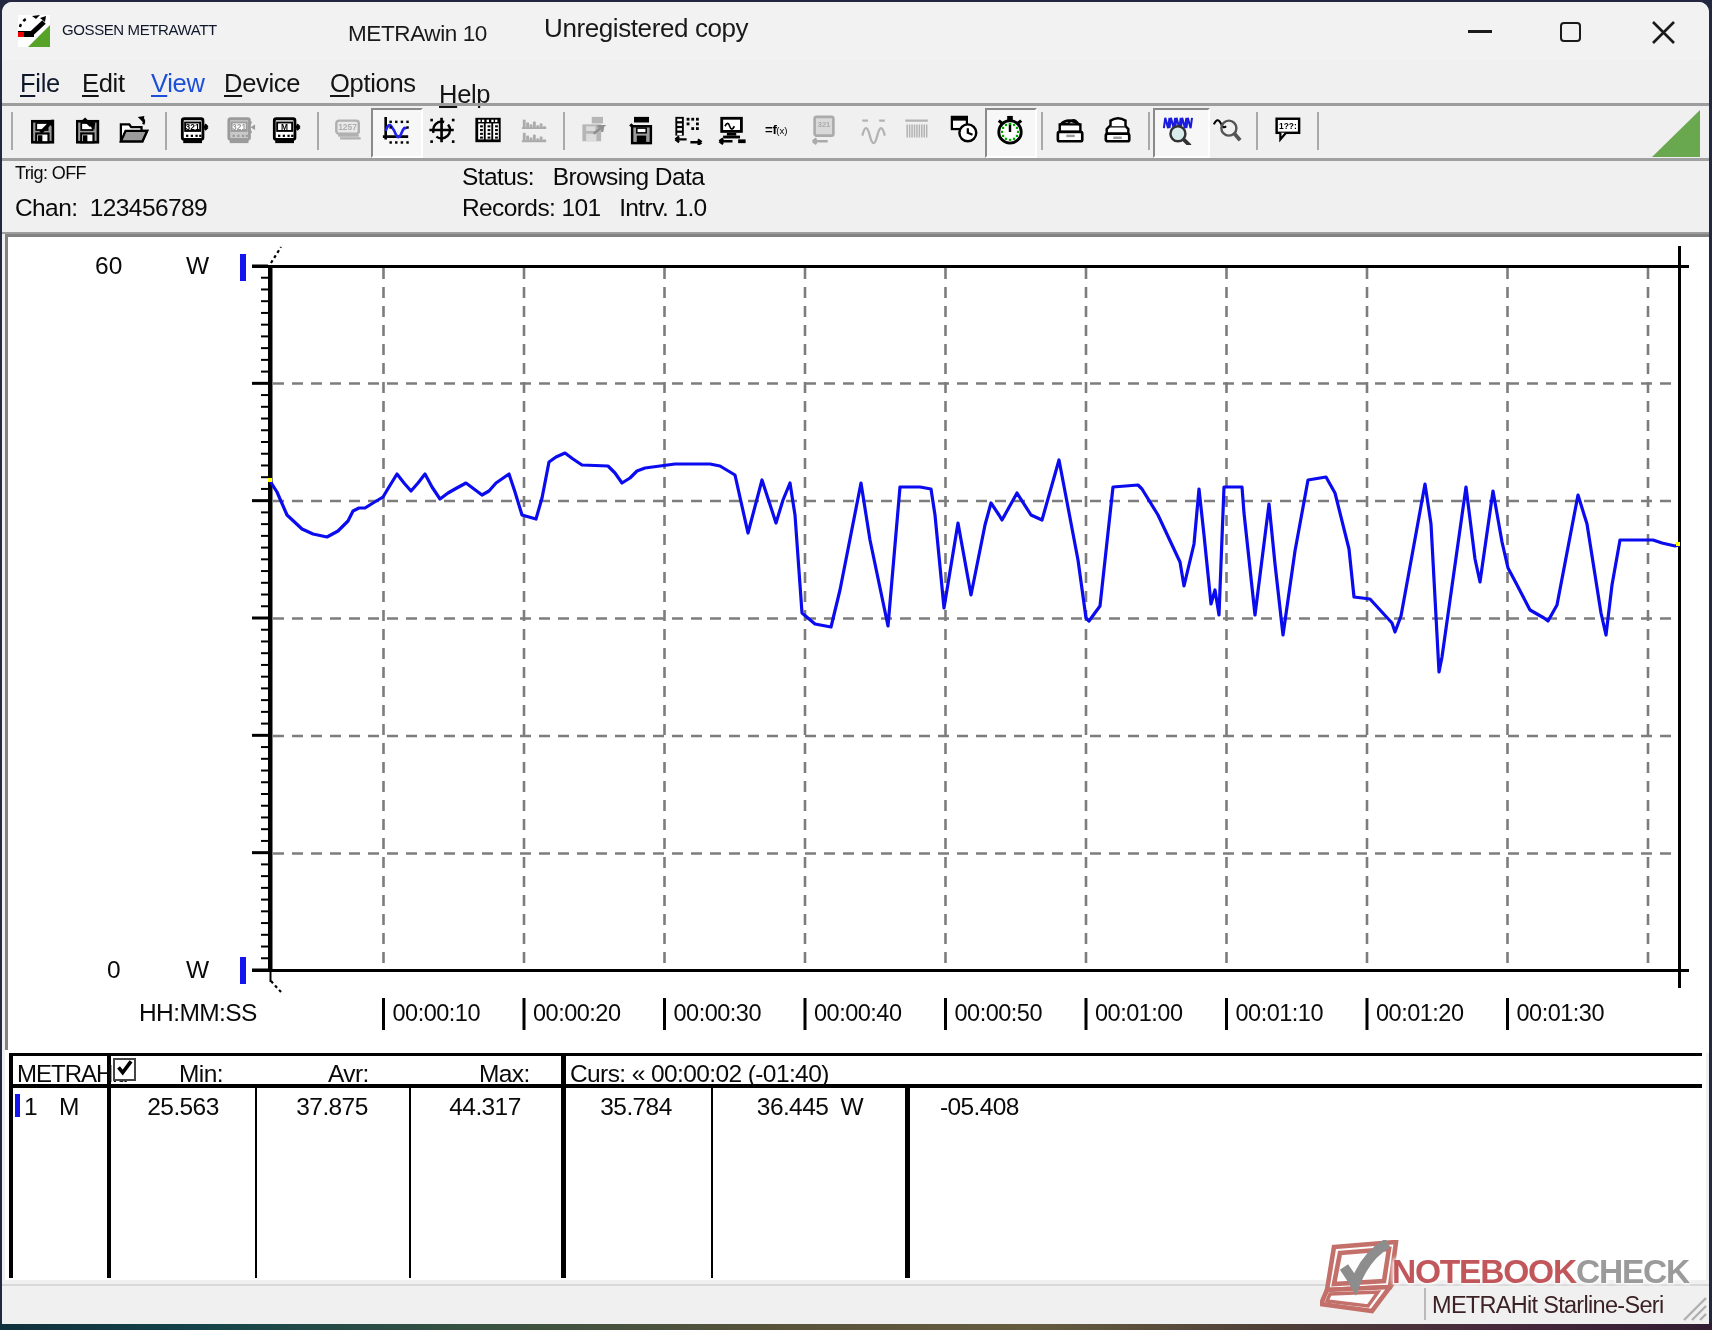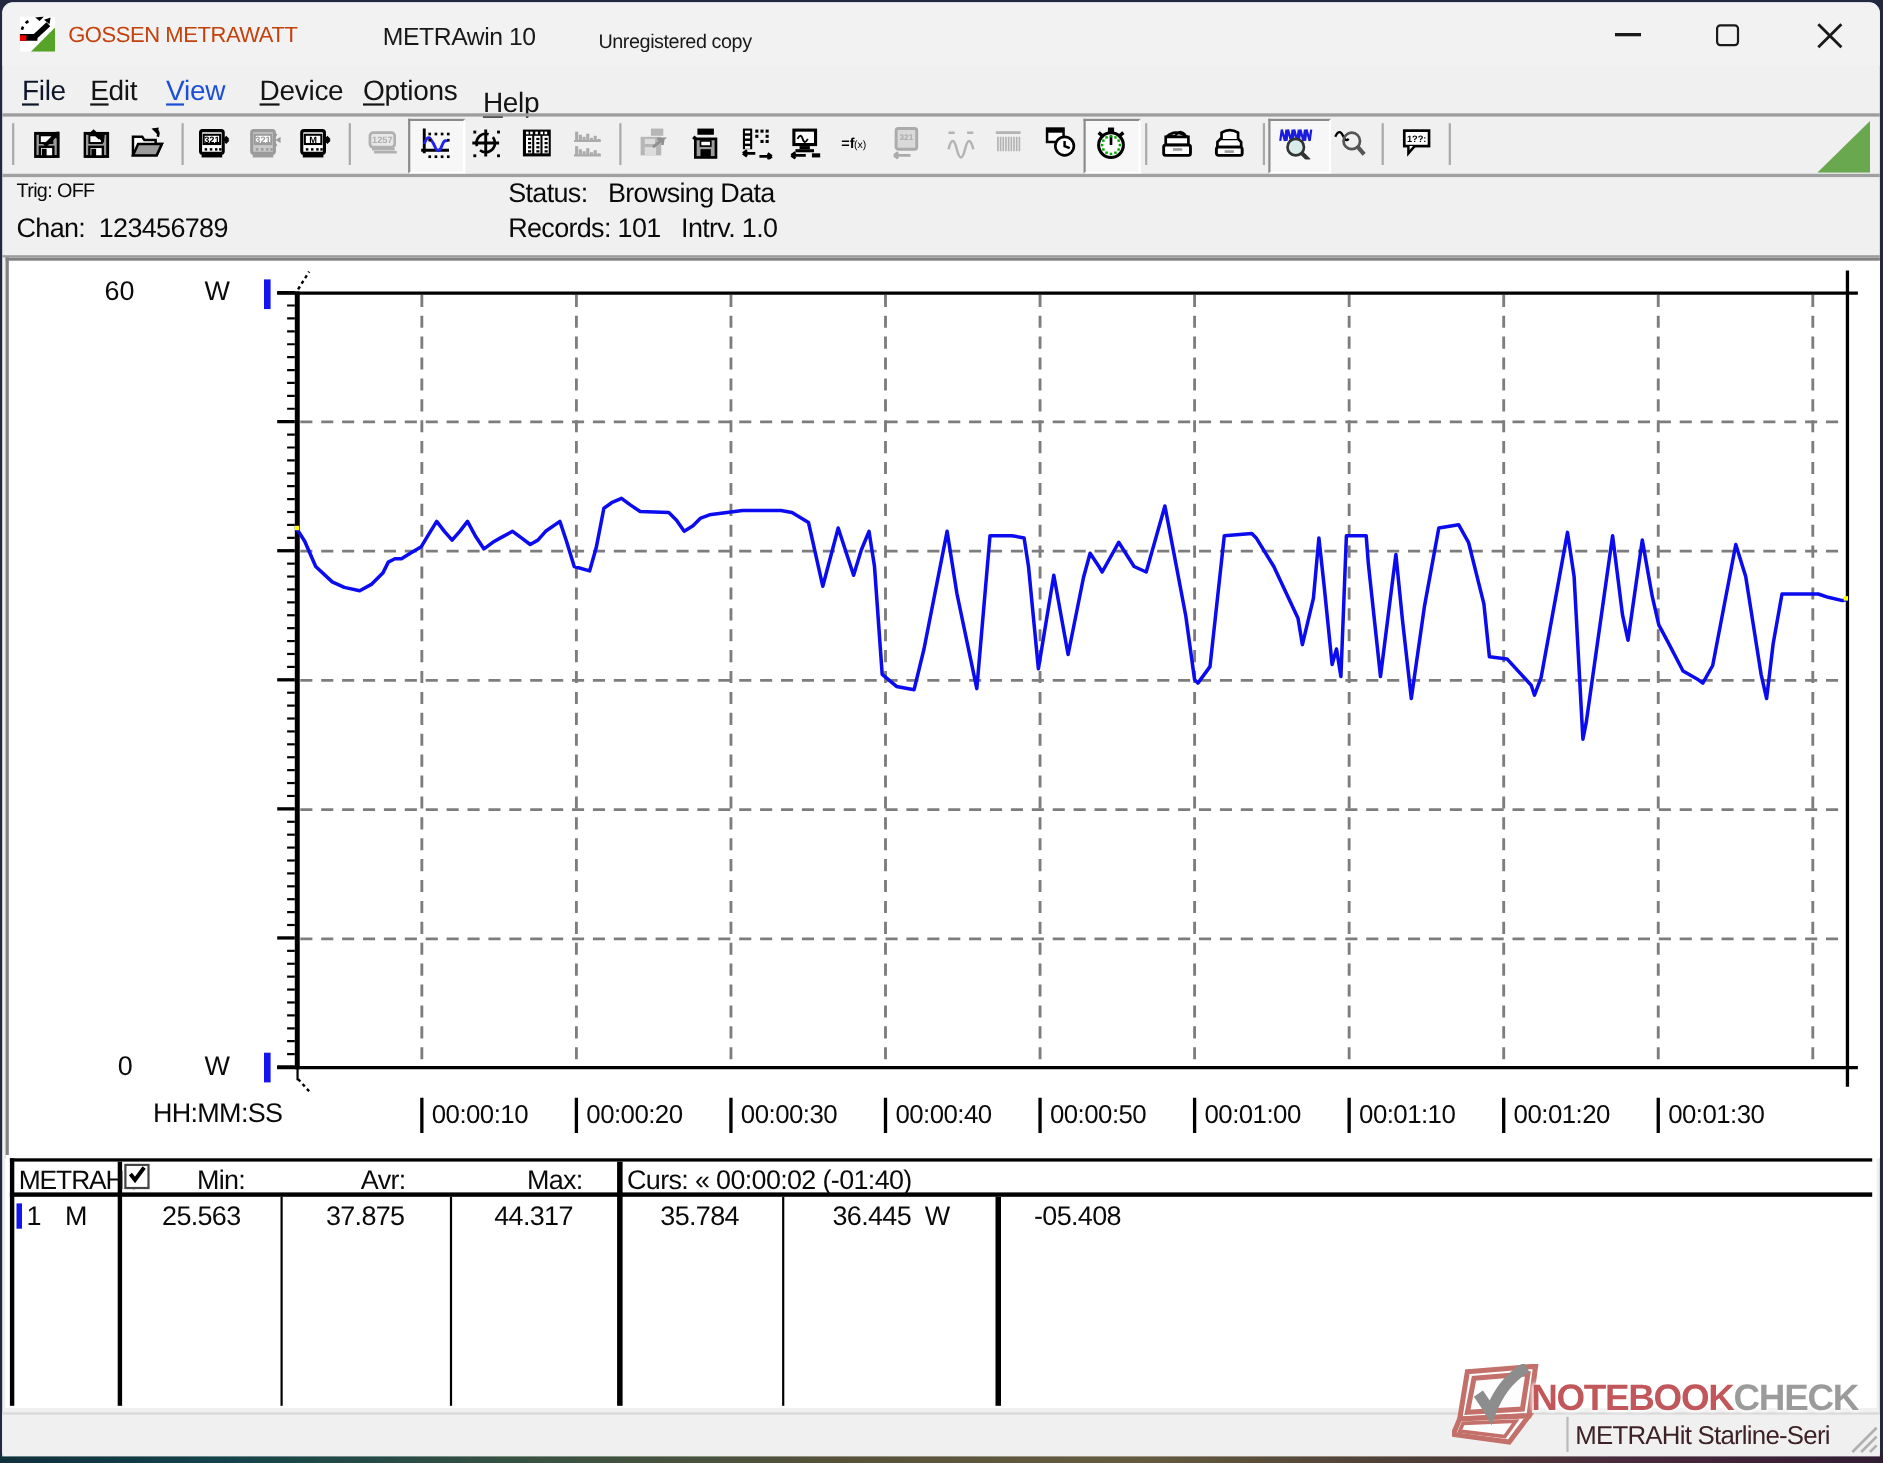--- a/index.html
+++ b/index.html
@@ -11,34 +11,34 @@
 <svg style="position:absolute;left:16px;top:13px" width="32" height="32" viewBox="0 0 32 32">
       <rect x="0" y="0" width="32" height="32" fill="#fff"></rect>
       <polygon points="10,32 32,10 32,32" fill="#57a327"></polygon>
       <polygon points="0,16 16,16 16,22 0,22" fill="#000"></polygon>
       <polygon points="0,17 6,17 6,22 0,22" fill="#ee0000"></polygon>
       <path d="M12 20 L26 7" stroke="#000" stroke-width="5"></path>
       <path d="M22 3 l6 -2 l-1 6 z" fill="#000"></path>
       <path d="M14 1 l8 -1 l-4 4 z" fill="#000"></path>
       <path d="M2 12 q1 -5 6 -8" stroke="#000" stroke-width="2.4" fill="none" stroke-dasharray="3 4"></path>
     </svg>
-<div class="t" style="left:60px;top:19px;font-size:20px;letter-spacing:-0.4px;color:#c2410c">GOSSEN METRAWATT</div>
+<div class="t" style="left:60px;top:19px;font-size:15px;letter-spacing:-0.4px;color:#0f172a">GOSSEN METRAWATT</div>
 <div class="t" style="left:346px;top:19px;font-size:22.5px;letter-spacing:-0.4px;color:#191919">METRAwin 10</div>
-<div class="t" style="left:542px;top:26px;font-size:18px;letter-spacing:-0.4px;color:#191919">Unregistered copy</div>
+<div class="t" style="left:542px;top:11px;font-size:26px;letter-spacing:-0.4px;color:#191919">Unregistered copy</div>
 <svg class="abs" style="left:1466px;top:28px" width="24" height="4" viewBox="0 0 24 4">
       <rect width="24" height="3" fill="#1a1a1a"></rect>
     </svg>
 <div class="abs" style="left:1558px;top:20px;width:17px;height:16px;border:2.5px solid #1a1a1a;border-radius:4px"></div>
 <svg class="abs" style="left:1649px;top:18px" width="25" height="25" viewBox="0 0 25 25">
       <path d="M2 2 L23 23 M23 2 L2 23" stroke="#1a1a1a" stroke-width="2.6"></path>
     </svg>
 <div class="t" style="left:18px;top:67px;font-size:25.5px;letter-spacing:-0.3px;color:#0f172a"><span style="text-decoration:underline;text-underline-offset:3px">F</span>ile</div>
 <div class="t" style="left:80px;top:67px;font-size:25.5px;letter-spacing:-0.3px;color:#141414"><span style="text-decoration:underline;text-underline-offset:3px">E</span>dit</div>
 <div class="t" style="left:149px;top:67px;font-size:25.5px;letter-spacing:-0.3px;color:#1d4ed8"><span style="text-decoration:underline;text-underline-offset:3px">V</span>iew</div>
-<div class="t" style="left:234px;top:67px;font-size:25.5px;letter-spacing:-0.3px;color:#141414"><span style="text-decoration:underline;text-underline-offset:3px">D</span>evice</div>
+<div class="t" style="left:222px;top:67px;font-size:25.5px;letter-spacing:-0.3px;color:#141414"><span style="text-decoration:underline;text-underline-offset:3px">D</span>evice</div>
 <div class="t" style="left:328px;top:67px;font-size:25.5px;letter-spacing:-0.3px;color:#141414"><span style="text-decoration:underline;text-underline-offset:3px">O</span>ptions</div>
 <div class="t" style="left:437px;top:78px;font-size:25.5px;letter-spacing:-0.3px;color:#141414"><span style="text-decoration:underline;text-underline-offset:3px">H</span>elp</div>
 <div class="abs" style="left:0;top:101px;width:100%;height:3px;background:#9d9d9d"></div>
 <div style="position:absolute;left:9px;top:110px;width:2px;height:38px;background:#a9a9a9"></div>
 <div style="position:absolute;left:162.5px;top:110px;width:2px;height:38px;background:#a9a9a9"></div>
 <div style="position:absolute;left:315px;top:110px;width:2px;height:38px;background:#a9a9a9"></div>
 <div style="position:absolute;left:561px;top:110px;width:2px;height:38px;background:#a9a9a9"></div>
 <div style="position:absolute;left:1039px;top:110px;width:2px;height:38px;background:#a9a9a9"></div>
 <div style="position:absolute;left:1146px;top:110px;width:2px;height:38px;background:#a9a9a9"></div>
 <div style="position:absolute;left:1254px;top:110px;width:2px;height:38px;background:#a9a9a9"></div>

